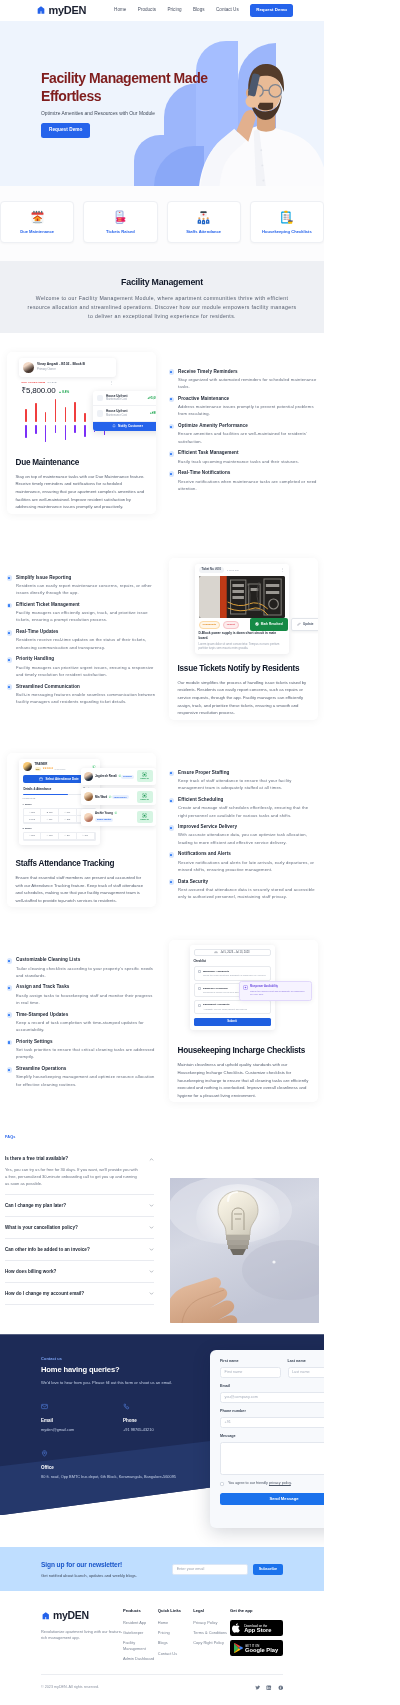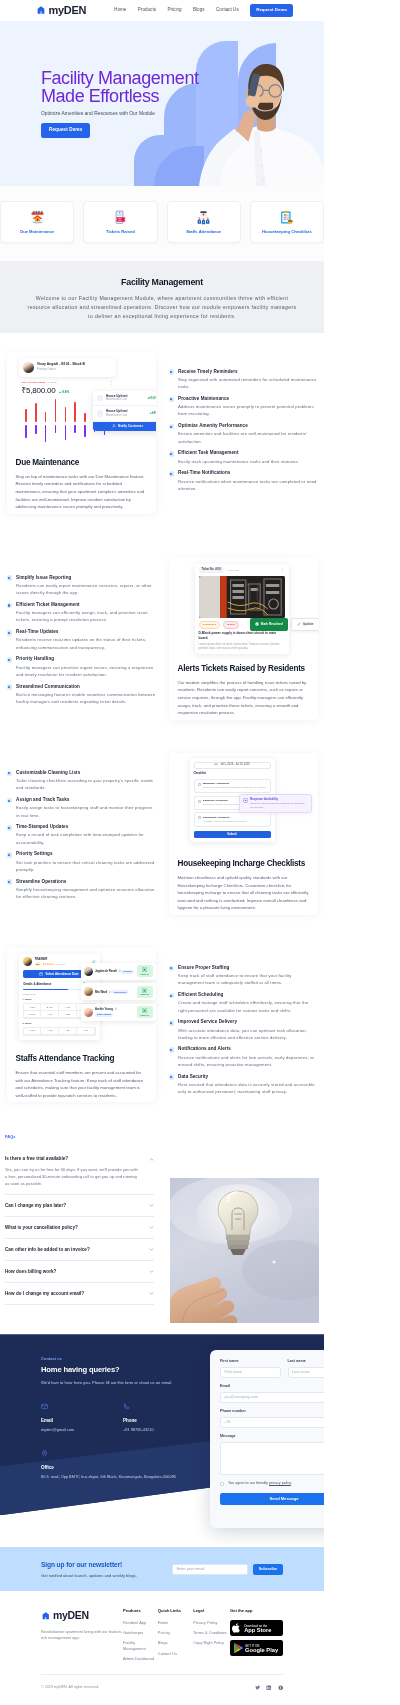--- a/index.html
+++ b/index.html
@@ -12,21 +12,21 @@
   .logo{display:flex;align-items:center;gap:2.5px}
   .logo-txt{font-size:11px;font-weight:700;letter-spacing:-.3px;color:#1b2030}
   .nav{display:flex;align-items:center;gap:11.5px}
   .nav a{font-size:4.6px;color:#4a5264;text-decoration:none;white-space:nowrap;font-weight:500}
   .nav .dd{display:flex;align-items:center;gap:1.5px}
   .btn-demo{background:#2563eb;color:#fff;font-size:4.4px;font-weight:600;border-radius:2.5px;padding:3.4px 6px;white-space:nowrap}
 
   
   .hero{height:165px;background:#eef4fd;position:relative;overflow:hidden}
   .hero-txt{position:absolute;left:41px;top:49px;width:180px;z-index:5}
-  .hero h1{font-size:18px;font-weight:400;line-height:17.5px;letter-spacing:-.45px;color:#6d28d9}
+  .hero h1{font-size:14px;font-weight:700;line-height:17.5px;letter-spacing:-.45px;color:#7f1d1d}
   .hero p{font-size:4.9px;color:#3f4858;margin-top:6px;font-weight:400;letter-spacing:.02px}
   .hero .cta{display:inline-block;margin-top:5px;background:#2563eb;color:#fff;font-size:4.7px;font-weight:600;padding:4.5px 8px;border-radius:2.5px;letter-spacing:.05px}
   .hero-art{position:absolute;right:0;top:0;width:190px;height:165px;overflow:hidden}
 
   
   .qcards{background:#fcfcfd;padding:15px 0 18px;display:flex;justify-content:center;gap:9px}
   .qcard{width:77px;height:42px;background:#fff;border:.6px solid #eef0f4;border-radius:4px;display:flex;flex-direction:column;align-items:center;justify-content:center;gap:4px;box-shadow:0 1px 2px rgba(16,24,40,.03)}
   .qcard .lbl{font-size:4.1px;font-weight:600;color:#2563eb;letter-spacing:.01px}
 
   
@@ -594,120 +594,22 @@
             <span>Mark Resolved</span>
           </div>
           <div class="tk-update">
             <svg width="4" height="4" viewBox="0 0 16 16">
                 <path d="M3 11.2 10.6 3.6l2 2L5 13.2H3Z" fill="none" stroke="#566173" stroke-width="1.4" stroke-linejoin="round"></path>
               </svg>
             <span>Update</span>
           </div>
         </div>
       </div>
-      <h3>Alerts Tickets Raised by Residents</h3>
+      <h3>Issue Tickets Notify by Residents</h3>
       <div class="desc">Our module simplifies the process of handling issue tickets raised by residents. Residents can easily report concerns, such as repairs or service requests, through the app. Facility managers can efficiently assign, track, and prioritize these tickets, ensuring a smooth and responsive resolution process.</div>
-    </div>
-  </div>
-
-  <div class="fsec s4">
-    <div class="flist">
-      <div class="fitem">
-          <span class="fdot">
-            <i></i>
-          </span>
-          <span>
-            <span class="ftit">Customizable Cleaning Lists</span>
-            <div class="fdesc">Tailor cleaning checklists according to your property's specific needs and standards.</div>
-          </span>
-        </div>
-      <div class="fitem">
-          <span class="fdot">
-            <i></i>
-          </span>
-          <span>
-            <span class="ftit">Assign and Track Tasks</span>
-            <div class="fdesc">Easily assign tasks to housekeeping staff and monitor their progress in real time.</div>
-          </span>
-        </div>
-      <div class="fitem">
-          <span class="fdot">
-            <i></i>
-          </span>
-          <span>
-            <span class="ftit">Time-Stamped Updates</span>
-            <div class="fdesc">Keep a record of task completion with time-stamped updates for accountability.</div>
-          </span>
-        </div>
-      <div class="fitem">
-          <span class="fdot">
-            <i></i>
-          </span>
-          <span>
-            <span class="ftit">Priority Settings</span>
-            <div class="fdesc">Set task priorities to ensure that critical cleaning tasks are addressed promptly.</div>
-          </span>
-        </div>
-      <div class="fitem">
-          <span class="fdot">
-            <i></i>
-          </span>
-          <span>
-            <span class="ftit">Streamline Operations</span>
-            <div class="fdesc">Simplify housekeeping management and optimize resource allocation for effective cleaning routines.</div>
-          </span>
-        </div>
-    </div>
-    <div class="fcard">
-      <div class="shot">
-        <div class="ck-panel">
-          <div class="ck-date">
-            <svg width="4" height="4" viewBox="0 0 16 16">
-                <rect x="2" y="3.2" width="12" height="11" rx="1.5" fill="none" stroke="#4b5costs" stroke-width="1.3"></rect>
-                <path d="M2 6.6h12M5.2 1.8v2.6M10.8 1.8v2.6" stroke="#4b5563" stroke-width="1.3" fill="none" stroke-linecap="round"></path>
-              </svg>
-            <span>Jul 5, 2023 - Jul 13, 2023</span>
-          </div>
-          <div class="ck-h">Checklist</div>
-          <div class="ck-item">
-              <span class="ck-box"></span>
-              <span>
-                <b>Manpower Availability</b>
-                <i>Check the deployment and availability of manpower on your floor</i>
-              </span>
-            </div>
-          <div class="ck-item">
-              <span class="ck-box"></span>
-              <span>
-                <b>Employee Grooming</b>
-                <i>Grooming of employees on floor and quality of the tools they use</i>
-              </span>
-            </div>
-          <div class="ck-item">
-              <span class="ck-box"></span>
-              <span>
-                <b>Equipment Availability</b>
-                <i>Availability of Floor Mops, Bucket and Wipers</i>
-              </span>
-            </div>
-          <div class="ck-sub">Submit</div>
-        </div>
-        <div class="ck-tip">
-          <span class="ck-tico"><svg width="5" height="5" viewBox="0 0 16 16">
-                <rect x="1.5" y="1.5" width="13" height="13" rx="3" fill="none" stroke="#7c5cf0" stroke-width="1.4"></rect>
-                <circle cx="8" cy="8" r="2.6" fill="#7c5cf0"></circle>
-              </svg></span>
-          <span>
-              <b>Manpower Availability</b>
-              <i>Check the deployment and availability of manpower on your floor</i>
-            </span>
-        </div>
-      </div>
-      <h3>Housekeeping Incharge Checklists</h3>
-      <div class="desc">Maintain cleanliness and uphold quality standards with our Housekeeping Incharge Checklists. Customize checklists for housekeeping incharge to ensure that all cleaning tasks are efficiently executed and nothing is overlooked. Improve overall cleanliness and hygiene for a pleasant living environment.</div>
     </div>
   </div>
 
   <div class="fsec s3">
     <div class="fcard">
       <div class="shot">
         <div class="at-panel">
           <div class="at-top">
             <div class="at-av"></div>
             <div class="at-meta">
@@ -830,20 +732,118 @@
         </div>
       <div class="fitem">
           <span class="fdot">
             <i></i>
           </span>
           <span>
             <span class="ftit">Data Security</span>
             <div class="fdesc">Rest assured that attendance data is securely stored and accessible only to authorized personnel, maintaining staff privacy.</div>
           </span>
         </div>
+    </div>
+  </div>
+
+  <div class="fsec s4">
+    <div class="flist">
+      <div class="fitem">
+          <span class="fdot">
+            <i></i>
+          </span>
+          <span>
+            <span class="ftit">Customizable Cleaning Lists</span>
+            <div class="fdesc">Tailor cleaning checklists according to your property's specific needs and standards.</div>
+          </span>
+        </div>
+      <div class="fitem">
+          <span class="fdot">
+            <i></i>
+          </span>
+          <span>
+            <span class="ftit">Assign and Track Tasks</span>
+            <div class="fdesc">Easily assign tasks to housekeeping staff and monitor their progress in real time.</div>
+          </span>
+        </div>
+      <div class="fitem">
+          <span class="fdot">
+            <i></i>
+          </span>
+          <span>
+            <span class="ftit">Time-Stamped Updates</span>
+            <div class="fdesc">Keep a record of task completion with time-stamped updates for accountability.</div>
+          </span>
+        </div>
+      <div class="fitem">
+          <span class="fdot">
+            <i></i>
+          </span>
+          <span>
+            <span class="ftit">Priority Settings</span>
+            <div class="fdesc">Set task priorities to ensure that critical cleaning tasks are addressed promptly.</div>
+          </span>
+        </div>
+      <div class="fitem">
+          <span class="fdot">
+            <i></i>
+          </span>
+          <span>
+            <span class="ftit">Streamline Operations</span>
+            <div class="fdesc">Simplify housekeeping management and optimize resource allocation for effective cleaning routines.</div>
+          </span>
+        </div>
+    </div>
+    <div class="fcard">
+      <div class="shot">
+        <div class="ck-panel">
+          <div class="ck-date">
+            <svg width="4" height="4" viewBox="0 0 16 16">
+                <rect x="2" y="3.2" width="12" height="11" rx="1.5" fill="none" stroke="#4b5costs" stroke-width="1.3"></rect>
+                <path d="M2 6.6h12M5.2 1.8v2.6M10.8 1.8v2.6" stroke="#4b5563" stroke-width="1.3" fill="none" stroke-linecap="round"></path>
+              </svg>
+            <span>Jul 5, 2023 - Jul 13, 2023</span>
+          </div>
+          <div class="ck-h">Checklist</div>
+          <div class="ck-item">
+              <span class="ck-box"></span>
+              <span>
+                <b>Manpower Availability</b>
+                <i>Check the deployment and availability of manpower on your floor</i>
+              </span>
+            </div>
+          <div class="ck-item">
+              <span class="ck-box"></span>
+              <span>
+                <b>Employee Grooming</b>
+                <i>Grooming of employees on floor and quality of the tools they use</i>
+              </span>
+            </div>
+          <div class="ck-item">
+              <span class="ck-box"></span>
+              <span>
+                <b>Equipment Availability</b>
+                <i>Availability of Floor Mops, Bucket and Wipers</i>
+              </span>
+            </div>
+          <div class="ck-sub">Submit</div>
+        </div>
+        <div class="ck-tip">
+          <span class="ck-tico"><svg width="5" height="5" viewBox="0 0 16 16">
+                <rect x="1.5" y="1.5" width="13" height="13" rx="3" fill="none" stroke="#7c5cf0" stroke-width="1.4"></rect>
+                <circle cx="8" cy="8" r="2.6" fill="#7c5cf0"></circle>
+              </svg></span>
+          <span>
+              <b>Manpower Availability</b>
+              <i>Check the deployment and availability of manpower on your floor</i>
+            </span>
+        </div>
+      </div>
+      <h3>Housekeeping Incharge Checklists</h3>
+      <div class="desc">Maintain cleanliness and uphold quality standards with our Housekeeping Incharge Checklists. Customize checklists for housekeeping incharge to ensure that all cleaning tasks are efficiently executed and nothing is overlooked. Improve overall cleanliness and hygiene for a pleasant living environment.</div>
     </div>
   </div>
 
   <div class="faq">
     <div class="faq-l">
       <div class="faq-tag">FAQs</div>
       <div class="faq-list">
           <div class="faq-row">
             <div class="faq-q">
               <span>Is there a free trial available?</span>

